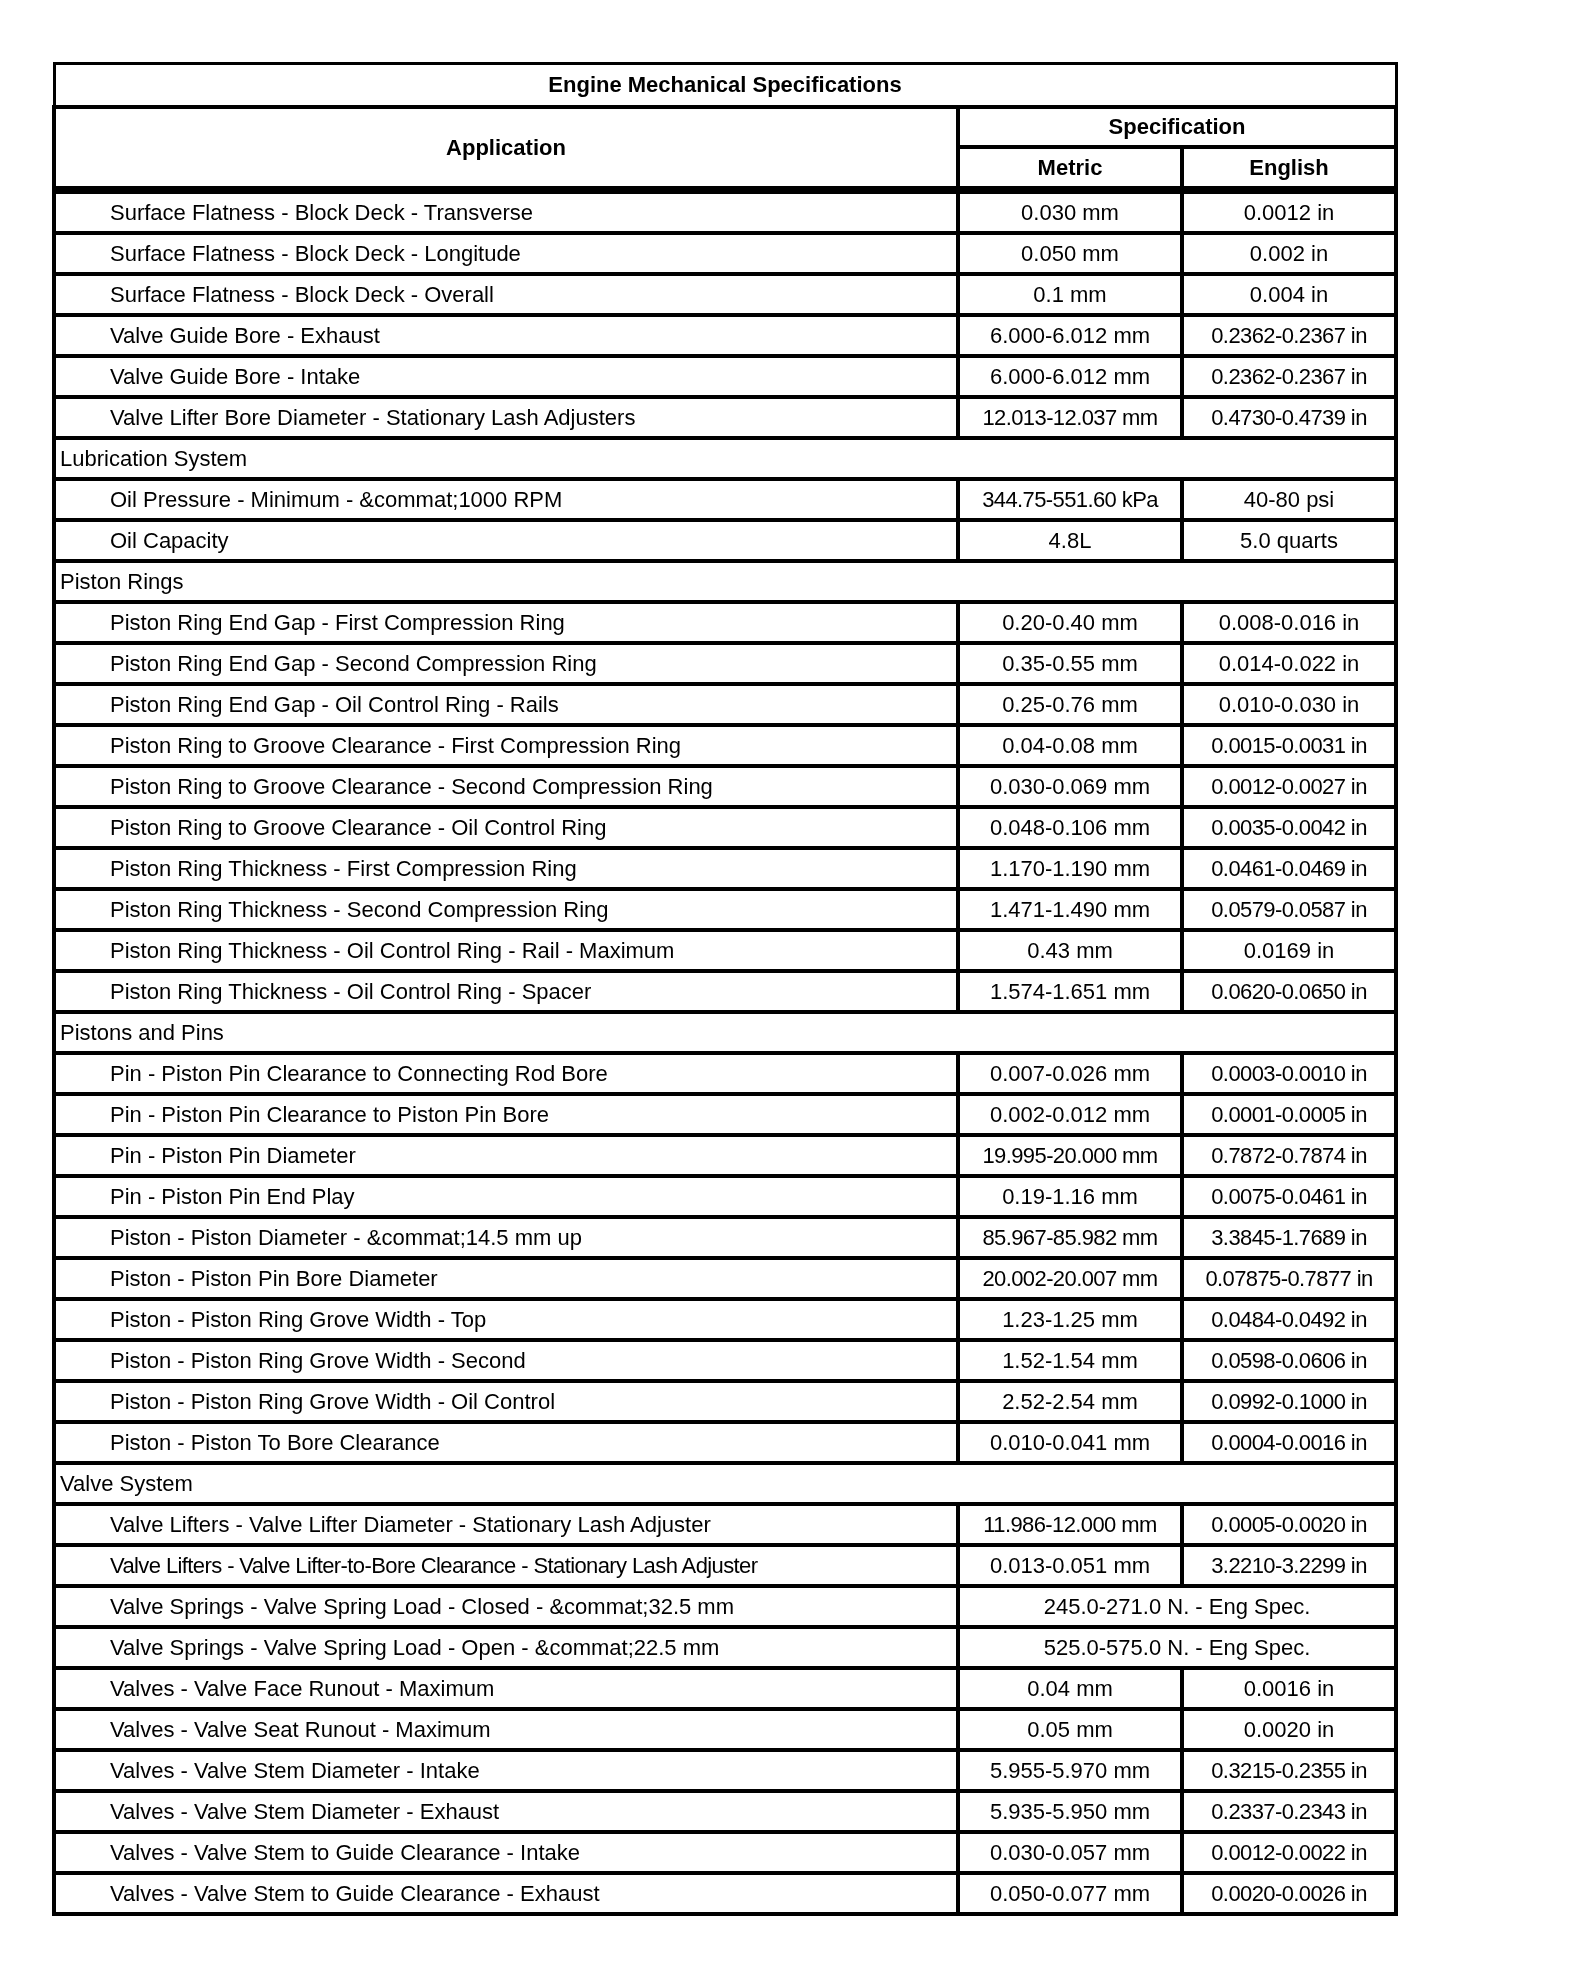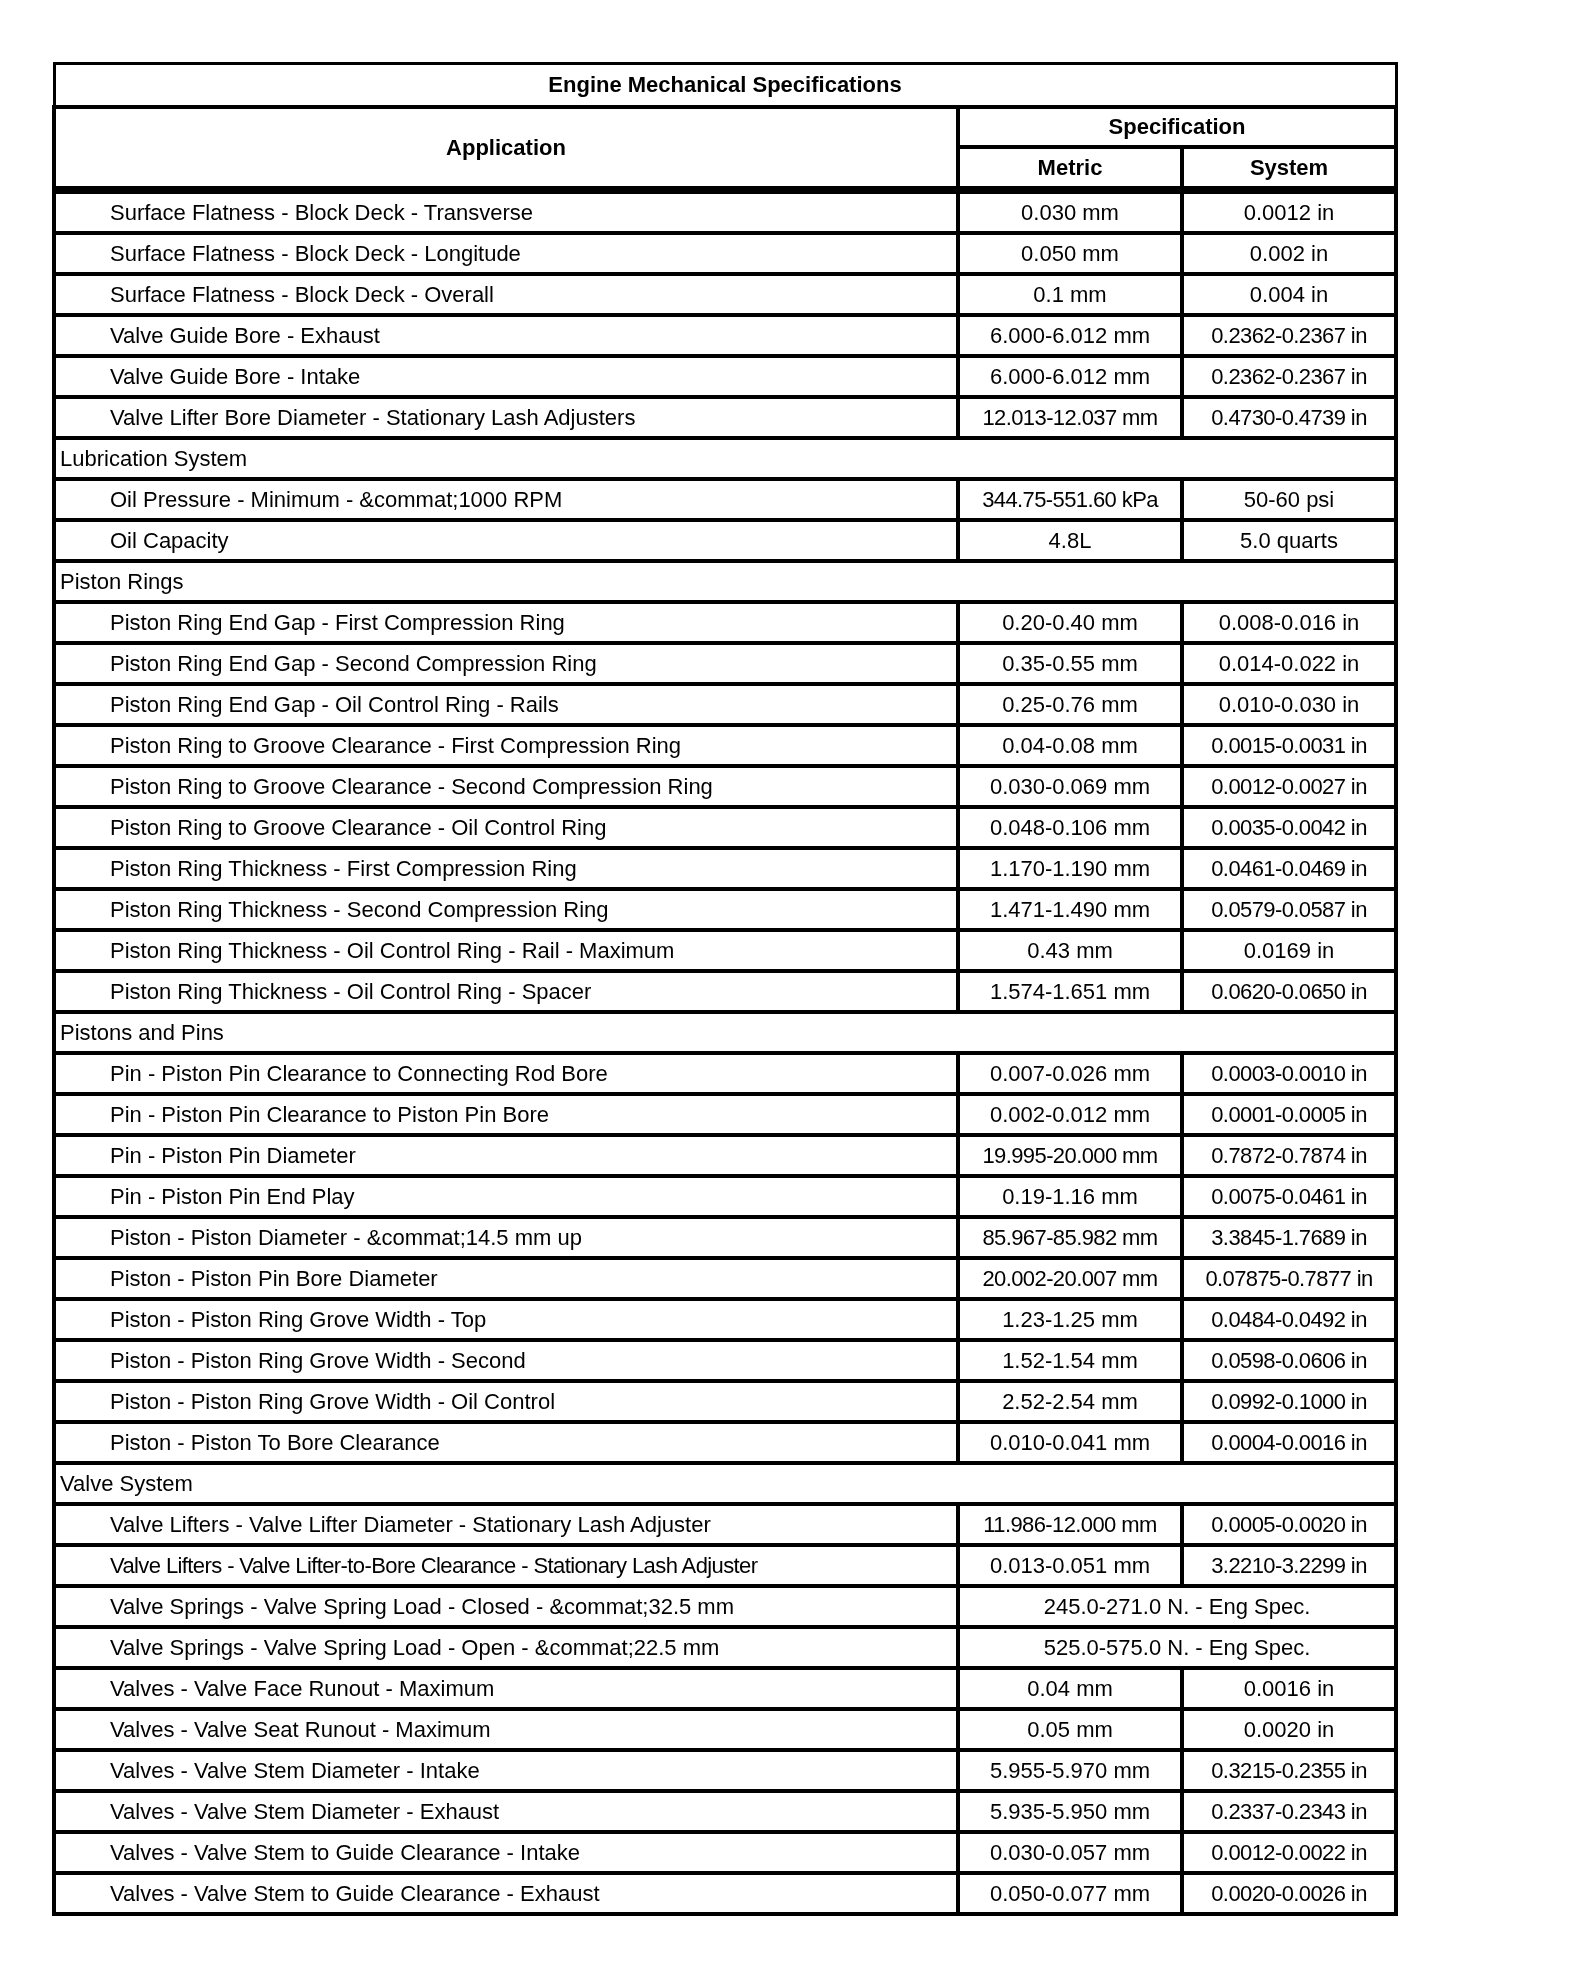--- a/index.html
+++ b/index.html
@@ -40,21 +40,21 @@
   <thead>
     <tr class="title-row">
       <th colspan="3">Engine Mechanical Specifications</th>
     </tr>
     <tr class="spec-row">
       <th rowspan="2" class="app-hdr" style="border-bottom-width:8px;">Application</th>
       <th colspan="2">Specification</th>
     </tr>
     <tr class="metric-row hdr-bottom">
       <th>Metric</th>
-      <th>System</th>
+      <th>English</th>
     </tr>
   </thead>
   <tbody id="spec-body">
       <tr class="data-row">
         <td class="app">Surface Flatness - Block Deck - Transverse</td>
         <td class="val">0.030 mm</td>
         <td class="val">0.0012 in</td>
       </tr>
       <tr class="data-row">
         <td class="app">Surface Flatness - Block Deck - Longitude</td>
@@ -80,21 +80,21 @@
         <td class="app">Valve Lifter Bore Diameter - Stationary Lash Adjusters</td>
         <td class="val narrow">12.013-12.037 mm</td>
         <td class="val narrow">0.4730-0.4739 in</td>
       </tr>
       <tr class="data-row">
         <td colspan="3" class="section">Lubrication System</td>
       </tr>
       <tr class="data-row">
         <td class="app">Oil Pressure - Minimum - &amp;commat;1000 RPM</td>
         <td class="val narrow">344.75-551.60 kPa</td>
-        <td class="val">50-60 psi</td>
+        <td class="val">40-80 psi</td>
       </tr>
       <tr class="data-row">
         <td class="app">Oil Capacity</td>
         <td class="val">4.8L</td>
         <td class="val">5.0 quarts</td>
       </tr>
       <tr class="data-row">
         <td colspan="3" class="section">Piston Rings</td>
       </tr>
       <tr class="data-row">

